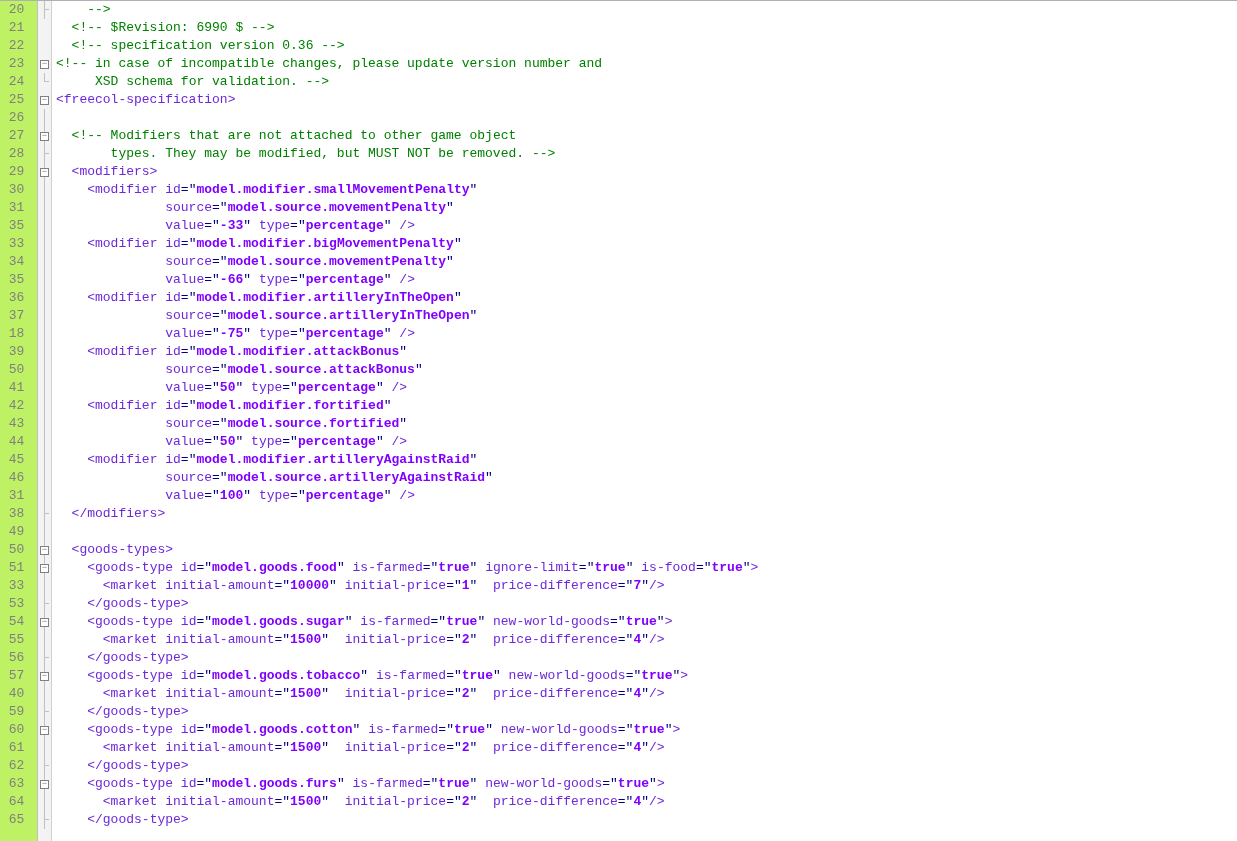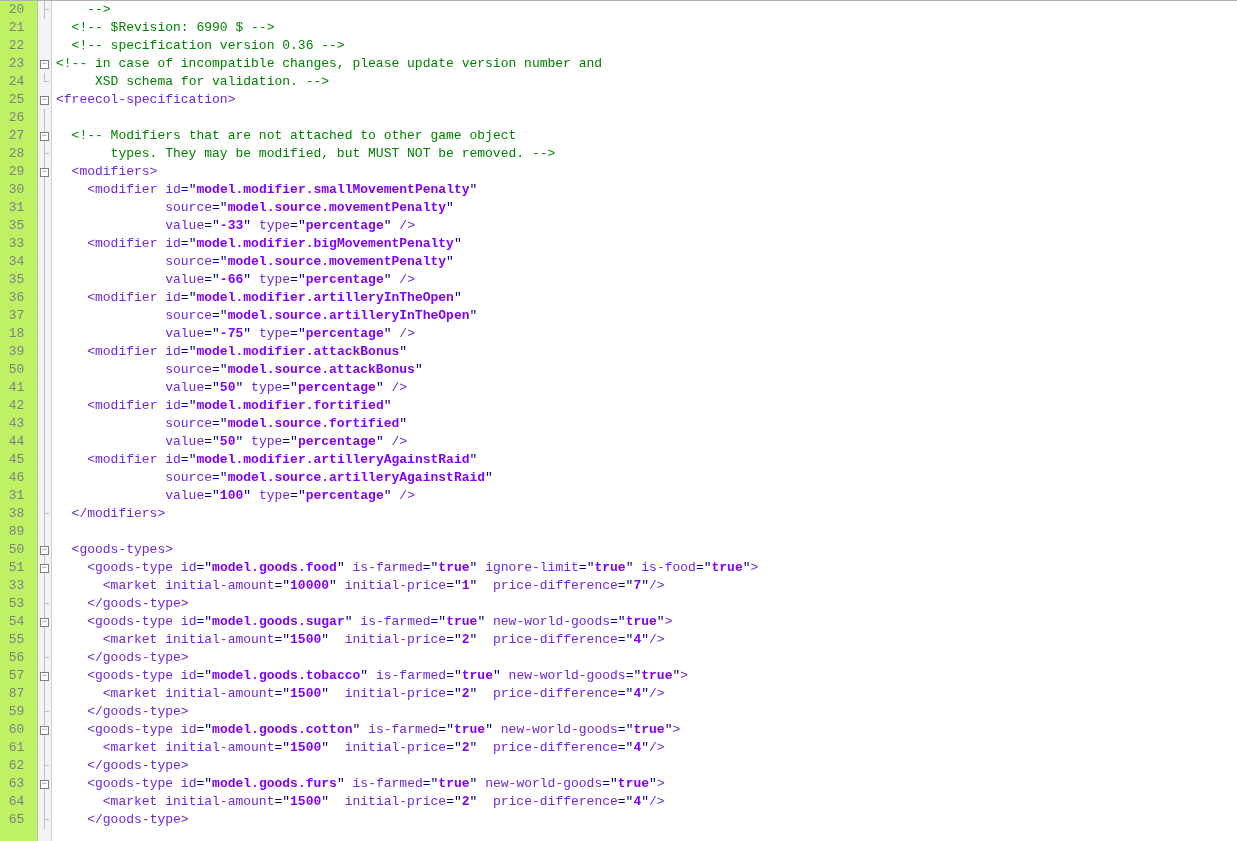--- a/index.html
+++ b/index.html
@@ -116,30 +116,30 @@
       <div class="num">39</div>
       <div class="num">50</div>
       <div class="num">41</div>
       <div class="num">42</div>
       <div class="num">43</div>
       <div class="num">44</div>
       <div class="num">45</div>
       <div class="num">46</div>
       <div class="num">31</div>
       <div class="num">38</div>
-      <div class="num">89</div>
+      <div class="num">49</div>
       <div class="num">50</div>
       <div class="num">51</div>
       <div class="num">33</div>
       <div class="num">53</div>
       <div class="num">54</div>
       <div class="num">55</div>
       <div class="num">56</div>
       <div class="num">57</div>
-      <div class="num">87</div>
+      <div class="num">40</div>
       <div class="num">59</div>
       <div class="num">60</div>
       <div class="num">61</div>
       <div class="num">62</div>
       <div class="num">63</div>
       <div class="num">64</div>
       <div class="num">65</div>
     </div>
   <div class="fold-col" id="foldcol">
       <div class="fc">

